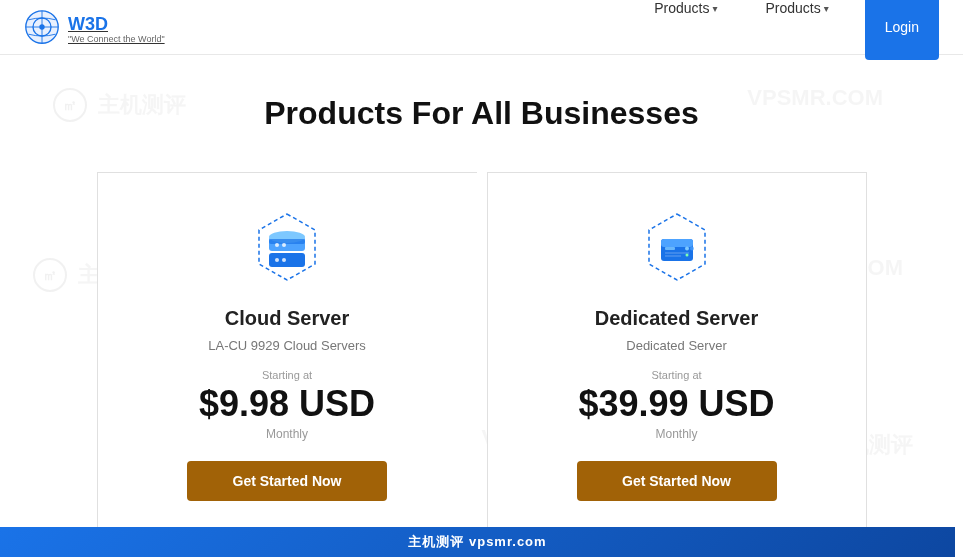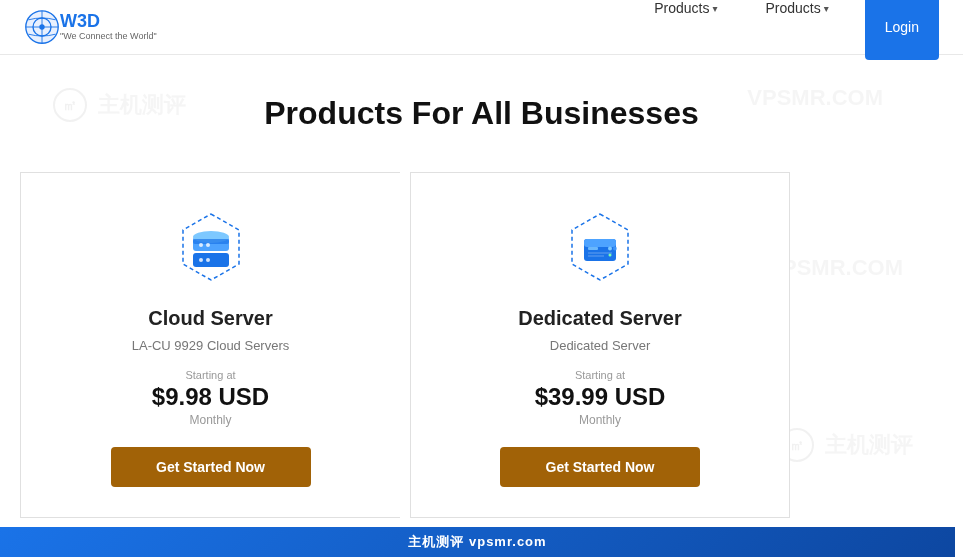--- a/index.html
+++ b/index.html
@@ -21,21 +21,23 @@
       padding: 0 24px;
       height: 55px;
       border-bottom: 1px solid #e8e8e8;
       background: #fff;
       position: relative;
       z-index: 10;
     }
 
     .nav-logo {
       display: flex;
-      align-items: center;
+      align-items: flex-end;
+      gap: 8px;
+      text-decoration: underline;
     }
 
     .logo-icon {
       width: 36px;
       height: 36px;
     }
 
     .logo-text-wrap {
       display: flex;
       flex-direction: column;
@@ -126,20 +128,21 @@
       font-weight: 700;
       color: #111;
       margin-bottom: 40px;
       position: relative;
       z-index: 1;
     }
 
     
     .cards-row {
       display: flex;
+      justify-content: center;
       gap: 10px;
       position: relative;
       z-index: 1;
     }
 
     .product-card {
       background: #fff;
       border: 1px solid #e0e0e0;
       width: 380px;
       padding: 36px 30px 30px;
@@ -172,21 +175,21 @@
       margin-bottom: 16px;
     }
 
     .starting-at-label {
       font-size: 11px;
       color: #999;
       margin-bottom: 2px;
     }
 
     .price {
-      font-size: 24px;
+      font-size: 36px;
       font-weight: 800;
       color: #111;
       margin-bottom: 2px;
     }
 
     .monthly-label {
       font-size: 12px;
       color: #999;
       margin-bottom: 20px;
     }

